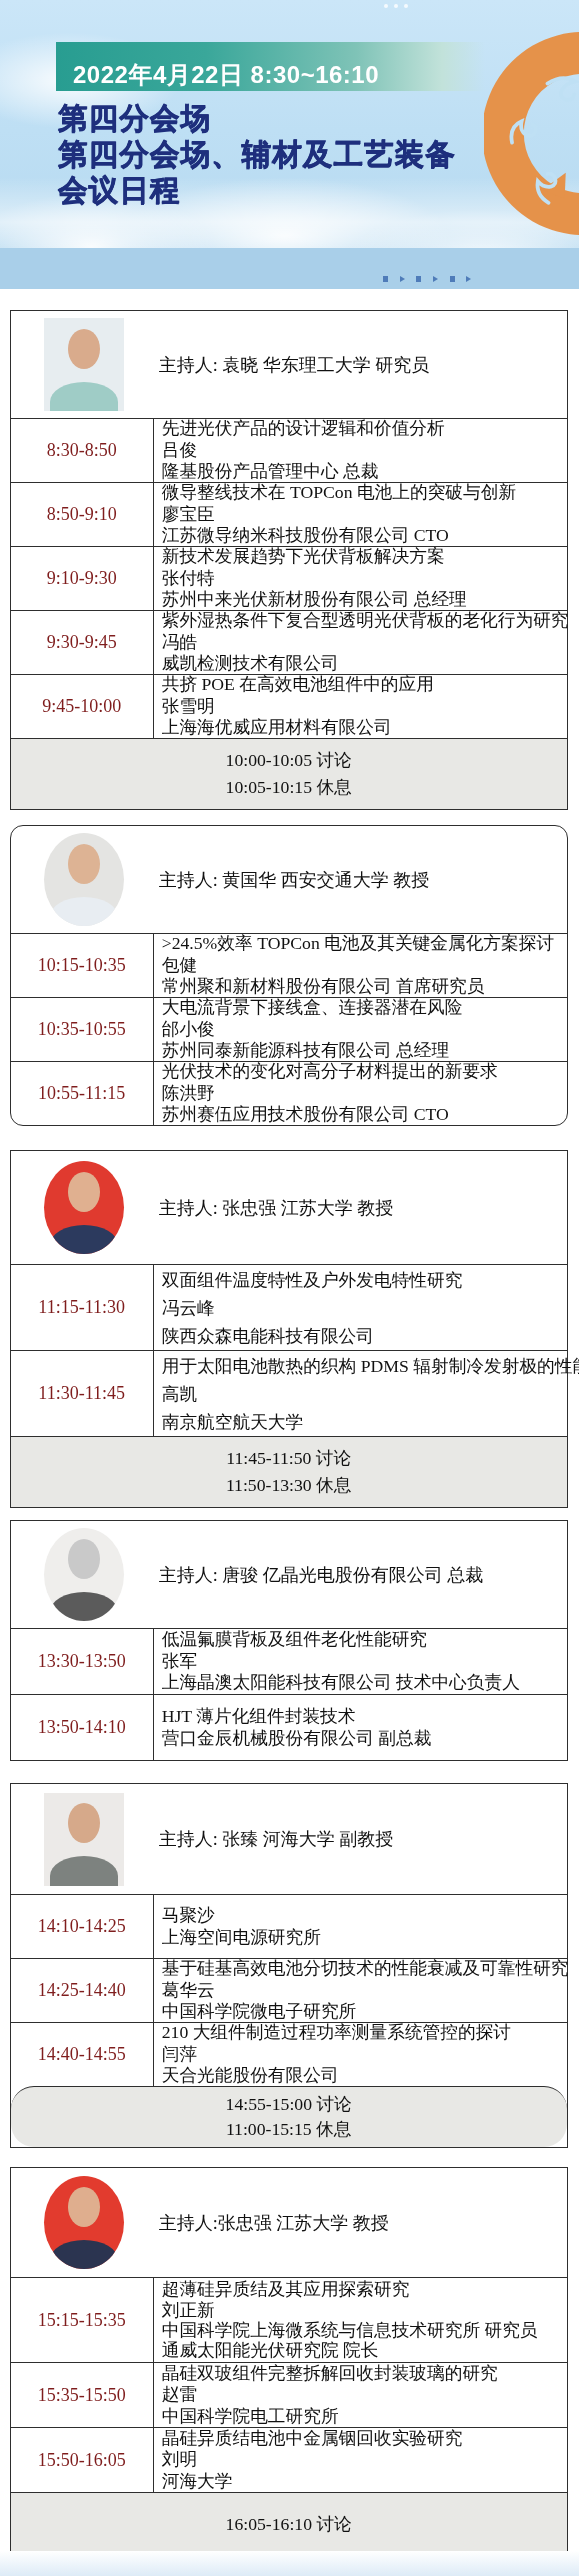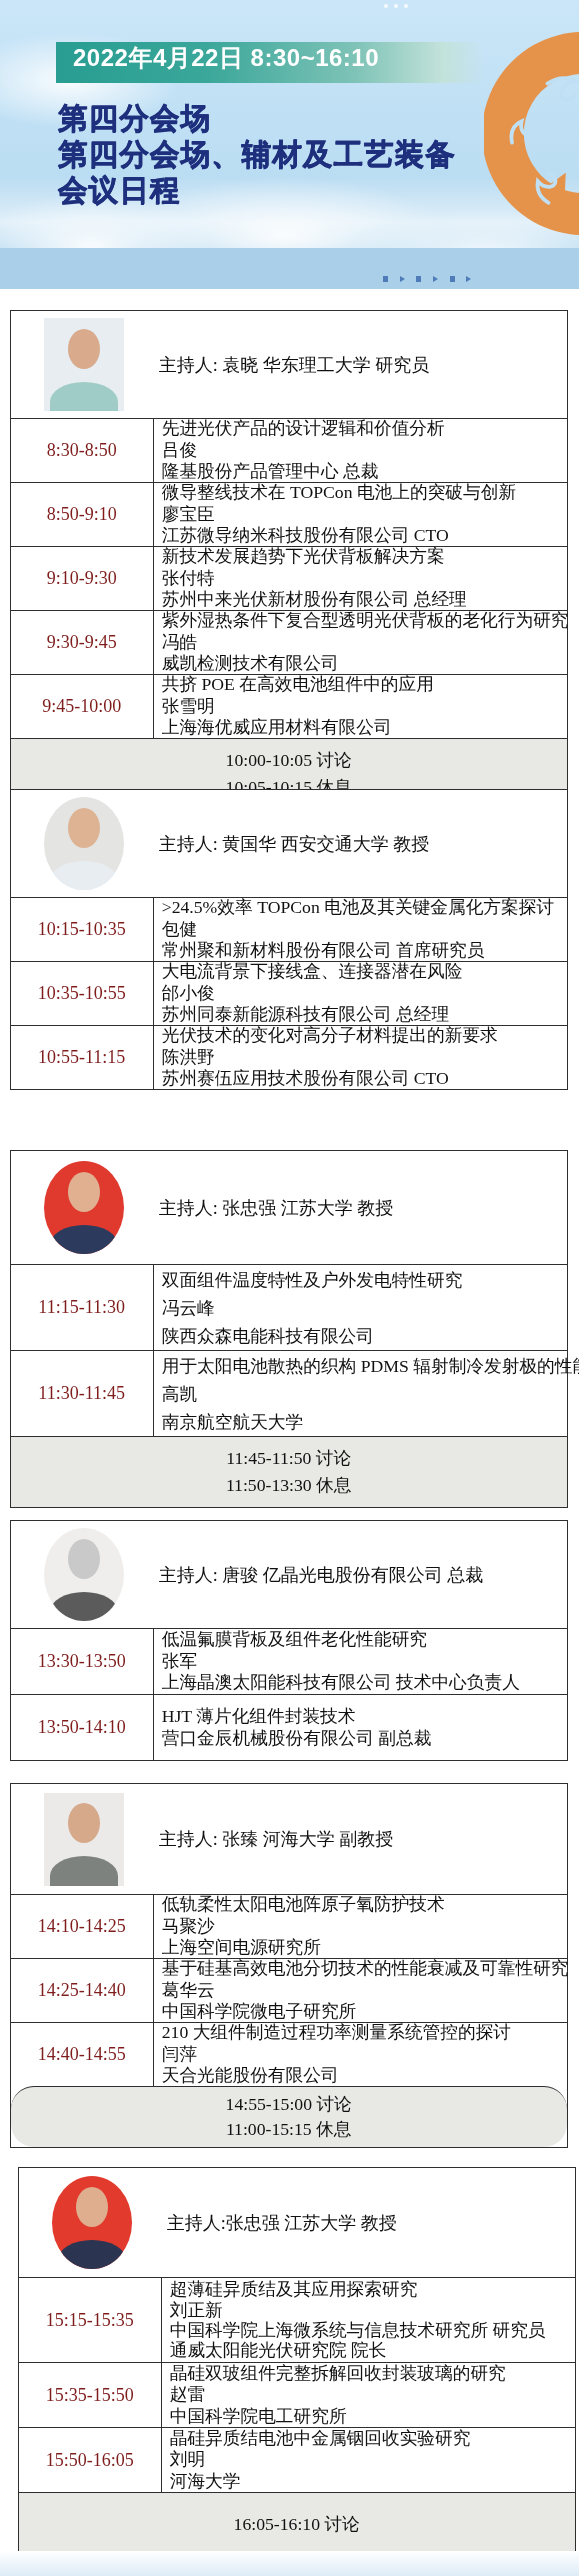--- a/index.html
+++ b/index.html
@@ -12,21 +12,21 @@
   .cloud{position:absolute;background:radial-gradient(ellipse at center,rgba(255,255,255,.9) 0%,rgba(255,255,255,0) 70%);}
   .haze{position:absolute;left:0;top:177px;width:579px;height:75px;
         background:linear-gradient(180deg,rgba(255,255,255,0),rgba(255,255,255,.55) 60%,rgba(255,255,255,0));}
   .band{position:absolute;left:0;top:248px;width:579px;height:41px;background:#a9cfe9;}
   .band-markers{position:absolute;left:383px;top:275px;height:7.5px;display:flex;gap:11.8px;align-items:center;}
   .g-square{width:4.8px;height:5.9px;background:#3f6db0;opacity:.85;}
   .g-tri{width:0;height:0;border-left:5.4px solid #3f6db0;border-top:3.2px solid transparent;border-bottom:3.2px solid transparent;opacity:.85;}
   .dots{position:absolute;left:384px;top:3.8px;display:flex;gap:6.4px;}
   .dots i{width:3.8px;height:3.8px;border-radius:50%;background:rgba(255,255,255,.8);}
 
-  .date-bar{position:absolute;left:56px;top:42px;width:429px;height:41px;display:flex;align-items:flex-start;
+  .date-bar{position:absolute;left:56px;top:42px;width:429px;height:49px;display:flex;align-items:flex-end;
             background:linear-gradient(90deg,#27九c 0);}
   .date-bar{background:linear-gradient(90deg,#289d91 0%,#3aa79a 35%,#7fc3b7 70%,#c2e2da 90%,rgba(194,226,218,0) 100%);}
   .date-text{font-family:"Liberation Sans","DejaVu Sans",sans-serif;font-weight:bold;font-size:24px;color:#ffffff;
              padding-left:17px;letter-spacing:0.5px;white-space:nowrap;}
 
   .title-block{position:absolute;left:58px;top:100px;font-family:"Liberation Sans","DejaVu Sans",sans-serif;
                font-weight:900;font-size:29.5px;line-height:36px;color:#1e2f7d;letter-spacing:1.1px;
                text-shadow:0.5px 0 0 #1e2f7d,0 0.5px 0 #1e2f7d;}
 
   .phoenix{position:absolute;left:484px;top:32px;width:95px;height:203px;overflow:hidden;}
@@ -175,21 +175,21 @@
             <div class="line">共挤 POE 在高效电池组件中的应用</div>
             <div class="line">张雪明</div>
             <div class="line">上海海优威应用材料有限公司</div>
           </div>
         </div>
         <div class="break-row">
           <div class="line">10:00-10:05 讨论</div>
           <div class="line">10:05-10:15 休息</div>
         </div>
       </section>
-      <section class="stable s2" style="top: 789px;">
+      <section class="stable s2" style="top: 825px; border-radius: 13px;">
         <div class="chair-row">
           <div class="photo oval" style="background: rgb(228, 228, 226);">
             <div class="head" style="background: rgb(221, 179, 148);"></div>
             <div class="torso" style="background: rgb(232, 237, 242);"></div>
           </div>
           <div class="chair-text">主持人: 黄国华 西安交通大学 教授</div>
         </div>
         <div class="talk-row row-0">
           <div class="time">10:15-10:35</div>
           <div class="talk">
@@ -272,21 +272,20 @@
         <div class="chair-row">
           <div class="photo " style="background: rgb(236, 234, 232);">
             <div class="head" style="background: rgb(214, 169, 138);"></div>
             <div class="torso" style="background: rgb(125, 130, 127);"></div>
           </div>
           <div class="chair-text">主持人: 张臻 河海大学 副教授</div>
         </div>
         <div class="talk-row row-0">
           <div class="time">14:10-14:25</div>
           <div class="talk">
-            <div class="line">低轨柔性太阳电池阵原子氧防护技术</div>
             <div class="line">马聚沙</div>
             <div class="line">上海空间电源研究所</div>
           </div>
         </div>
         <div class="talk-row row-1">
           <div class="time">14:25-14:40</div>
           <div class="talk">
             <div class="line">基于硅基高效电池分切技术的性能衰减及可靠性研究</div>
             <div class="line">葛华云</div>
             <div class="line">中国科学院微电子研究所</div>
@@ -298,21 +297,21 @@
             <div class="line">210 大组件制造过程功率测量系统管控的探讨</div>
             <div class="line">闫萍</div>
             <div class="line">天合光能股份有限公司</div>
           </div>
         </div>
         <div class="break-row">
           <div class="line">14:55-15:00 讨论</div>
           <div class="line">11:00-15:15 休息</div>
         </div>
       </section>
-      <section class="stable s6" style="top: 2167px; margin-left: 8px;">
+      <section class="stable s6" style="top: 2167px;">
         <div class="chair-row">
           <div class="photo oval" style="background: rgb(226, 59, 46);">
             <div class="head" style="background: rgb(223, 174, 142);"></div>
             <div class="torso" style="background: rgb(43, 52, 80);"></div>
           </div>
           <div class="chair-text">主持人:张忠强 江苏大学 教授</div>
         </div>
         <div class="talk-row row-0">
           <div class="time">15:15-15:35</div>
           <div class="talk">

